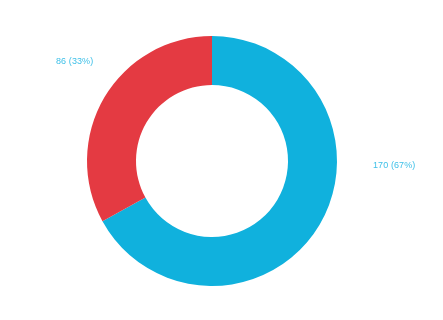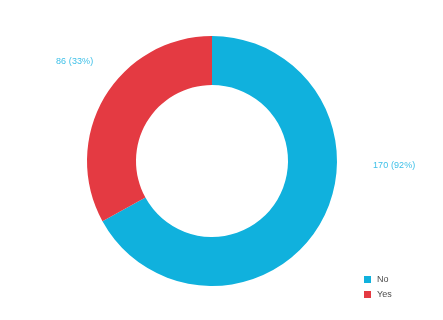--- a/index.html
+++ b/index.html
@@ -78,26 +78,16 @@
 
   <svg class="donut-svg" viewBox="0 0 443 320">
     <g>
       <path id="slice-no" fill="#10b1dd" d="M 212.000 36.000 A 125 125 0 1 1 102.462 221.219 L 145.401 197.613 A 76 76 0 1 0 212.000 85.000 Z"></path>
       <path id="slice-yes" fill="#e43a42" d="M 102.462 221.219 A 125 125 0 0 1 212.000 36.000 L 212.000 85.000 A 76 76 0 0 0 145.401 197.613 Z"></path>
     </g>
   </svg>
 
   <div class="value-label" id="label-yes" style="color: rgb(63, 192, 232);">86 (33%)</div>
 
-  <div class="value-label" id="label-no" style="color: rgb(63, 192, 232);">170 (92%)</div>
+  <div class="value-label" id="label-no" style="color: rgb(63, 192, 232);">170 (67%)</div>
 
-  <div class="legend">
-    <div class="legend-row">
-      <span class="legend-swatch" id="swatch-no" style="background: rgb(16, 177, 221);"></span>
-      <span class="legend-text">No</span>
-    </div>
-    <div class="legend-row">
-      <span class="legend-swatch" id="swatch-yes" style="background: rgb(228, 58, 66);"></span>
-      <span class="legend-text">Yes</span>
-    </div>
-  </div>
 
 </div>
 
 </body></html>

